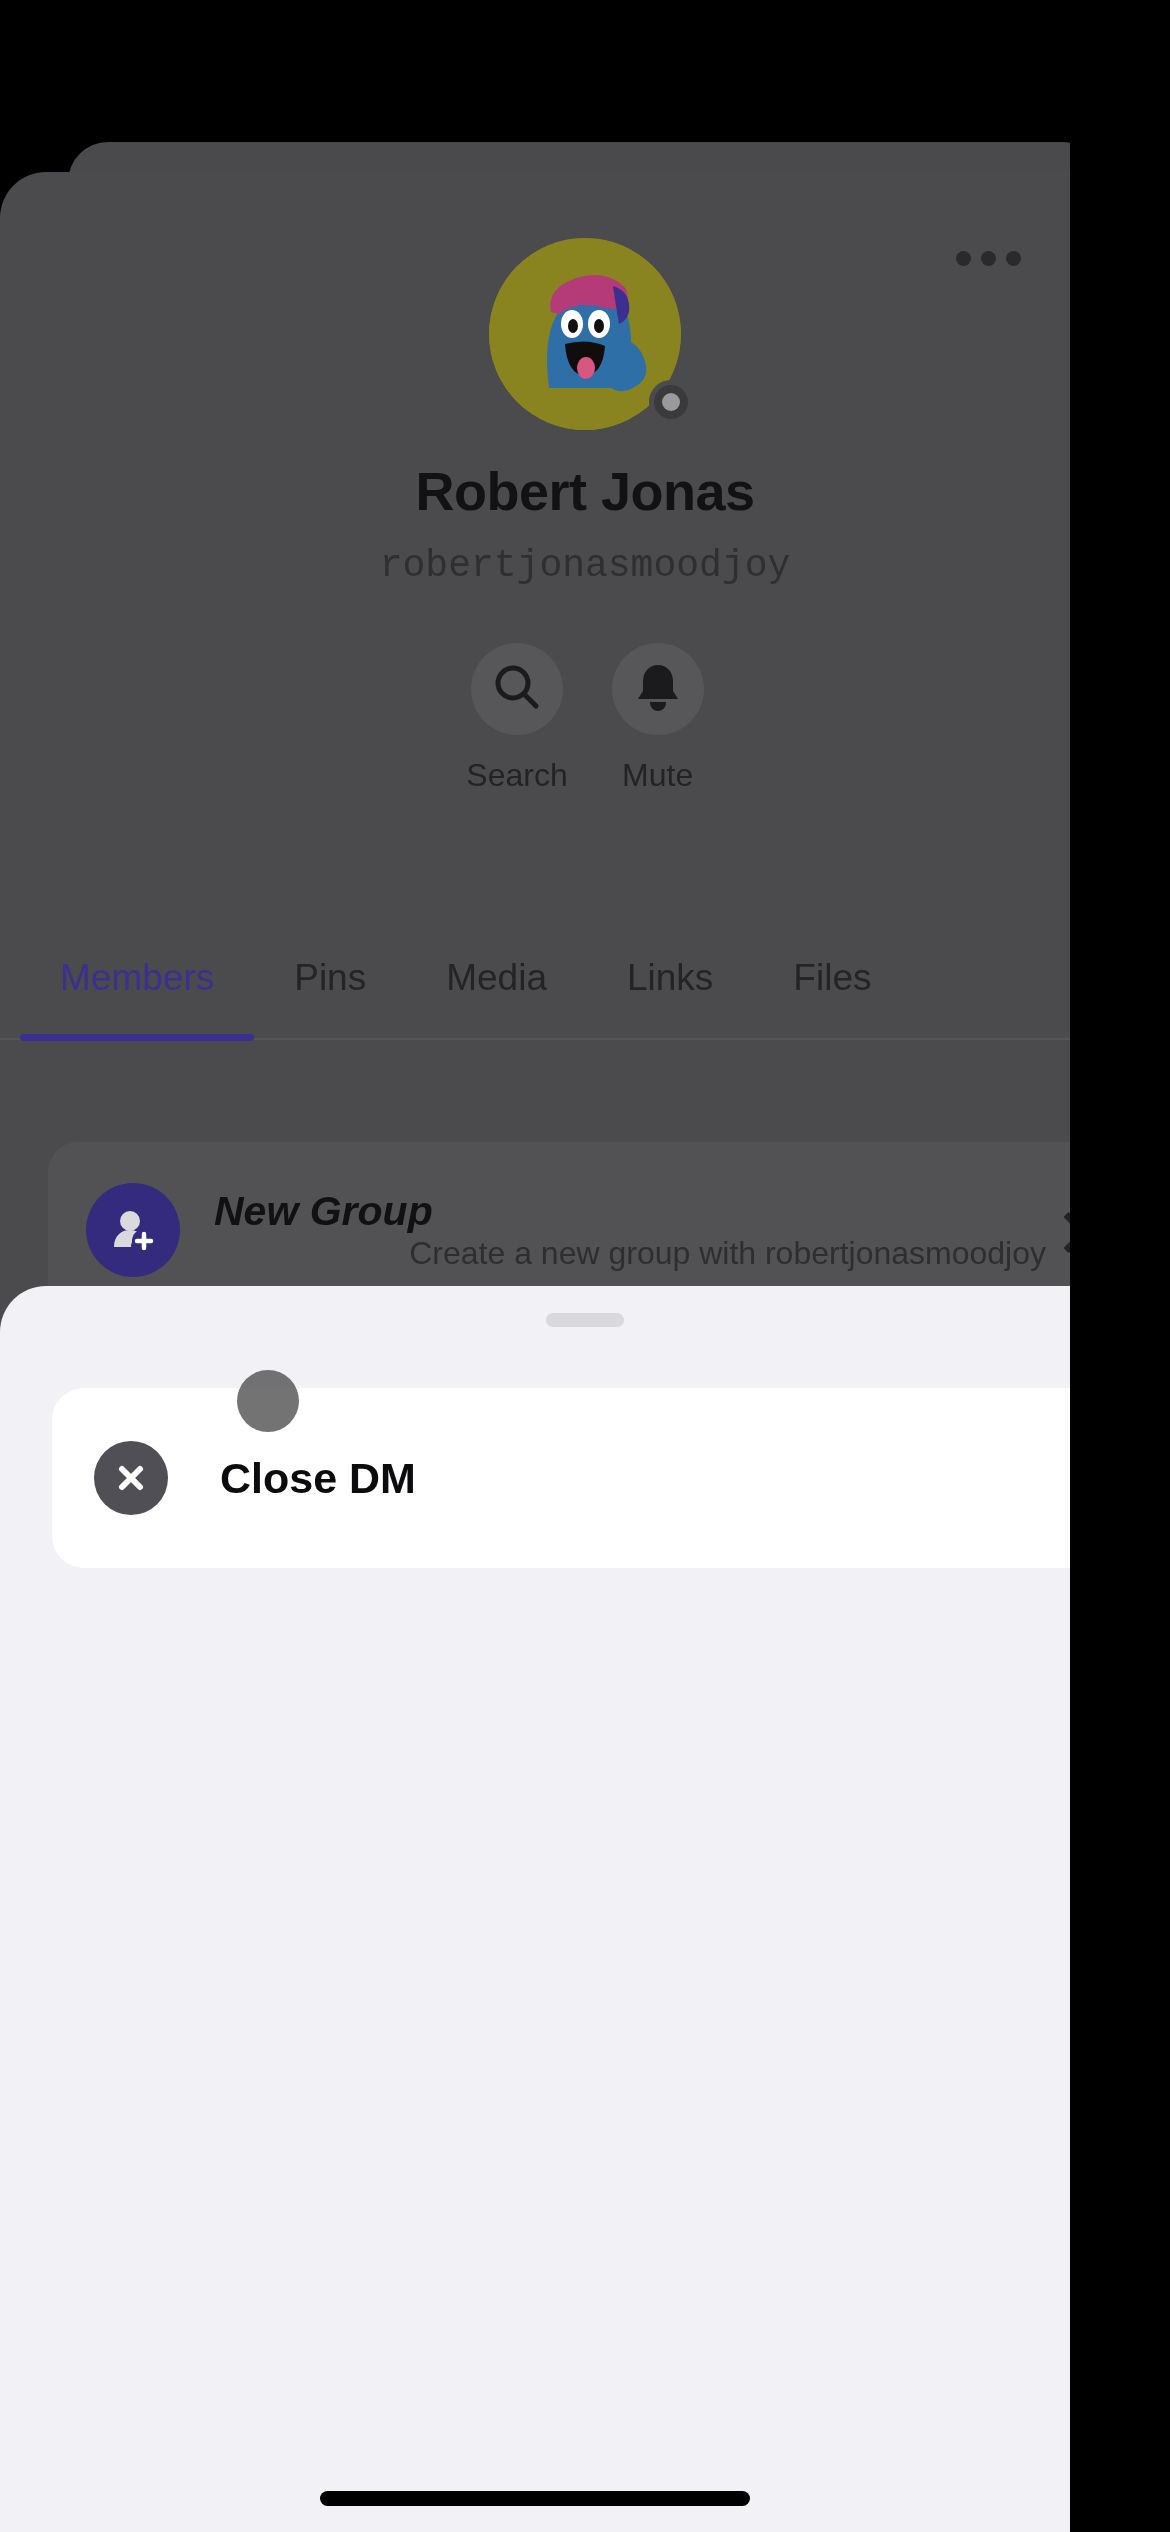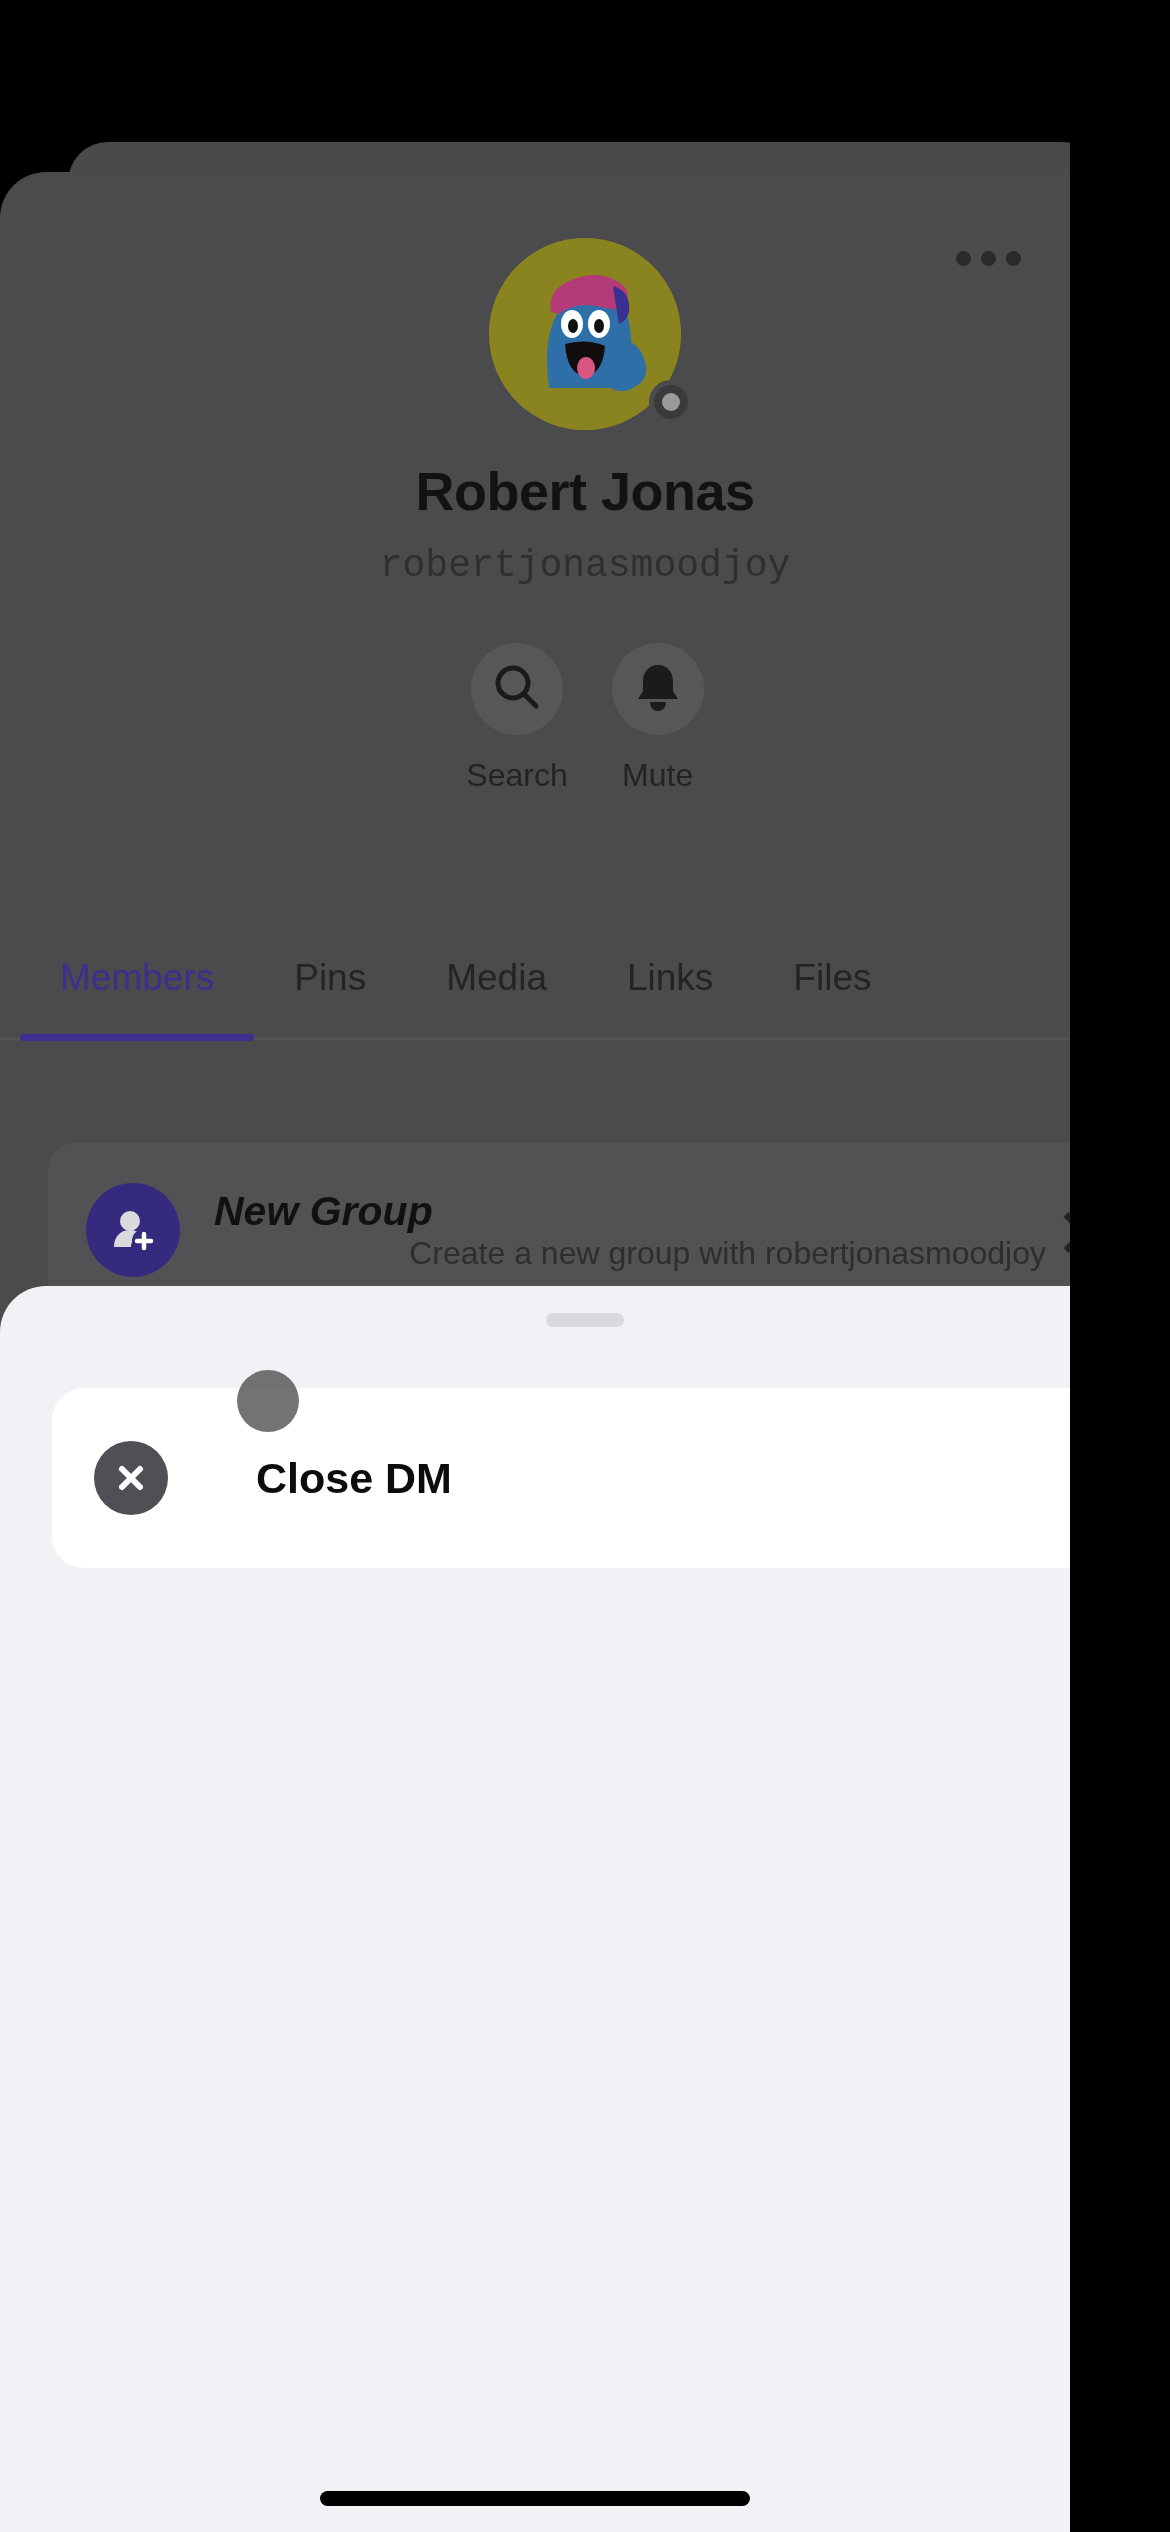--- a/index.html
+++ b/index.html
@@ -233,21 +233,20 @@
     background:#d8d8dd;
   }
   .sheet-card {
     position:absolute;
     left:52px; top:102px;
     width:1066px; height:180px;
     background:#fff;
     border-radius:32px;
     display:flex; align-items:center;
     padding:0 42px;
-    gap:36px;
   }
   .x-icon {
     width:74px; height:74px;
     border-radius:50%;
     background:#4f4f55;
     display:flex; align-items:center; justify-content:center;
     flex:none;
   }
   .sheet-item-label {
     margin-left:52px;

